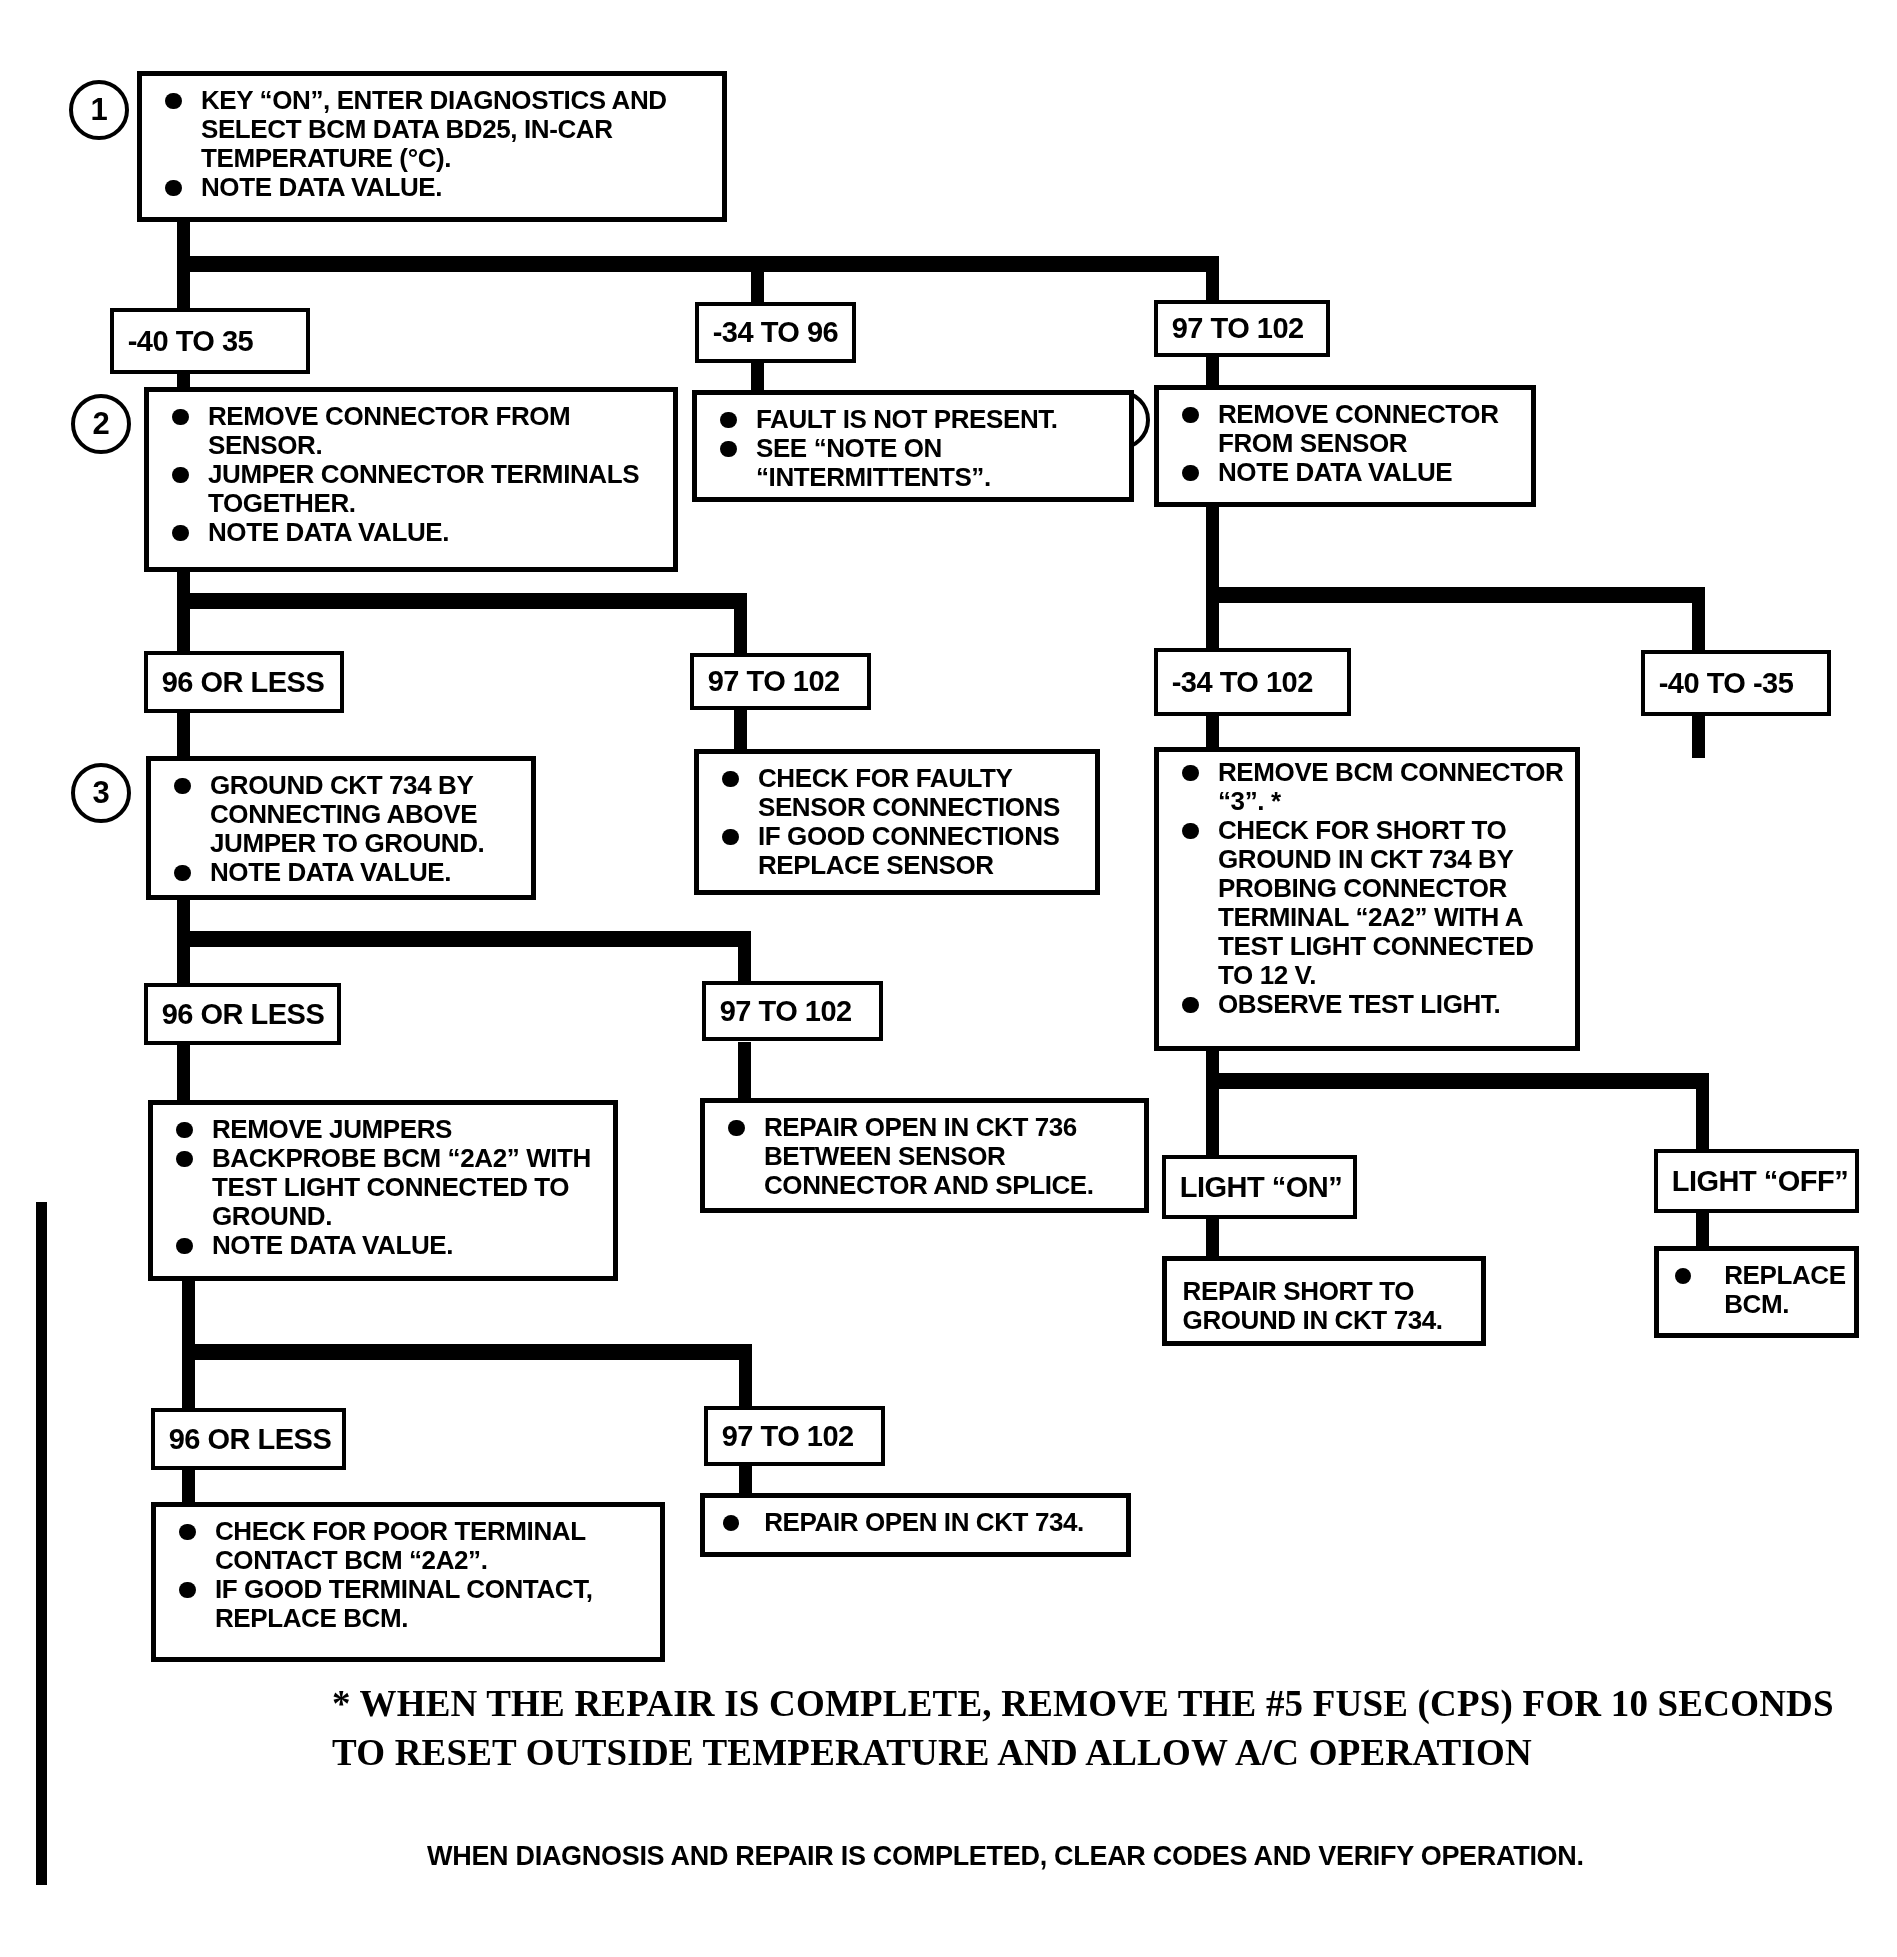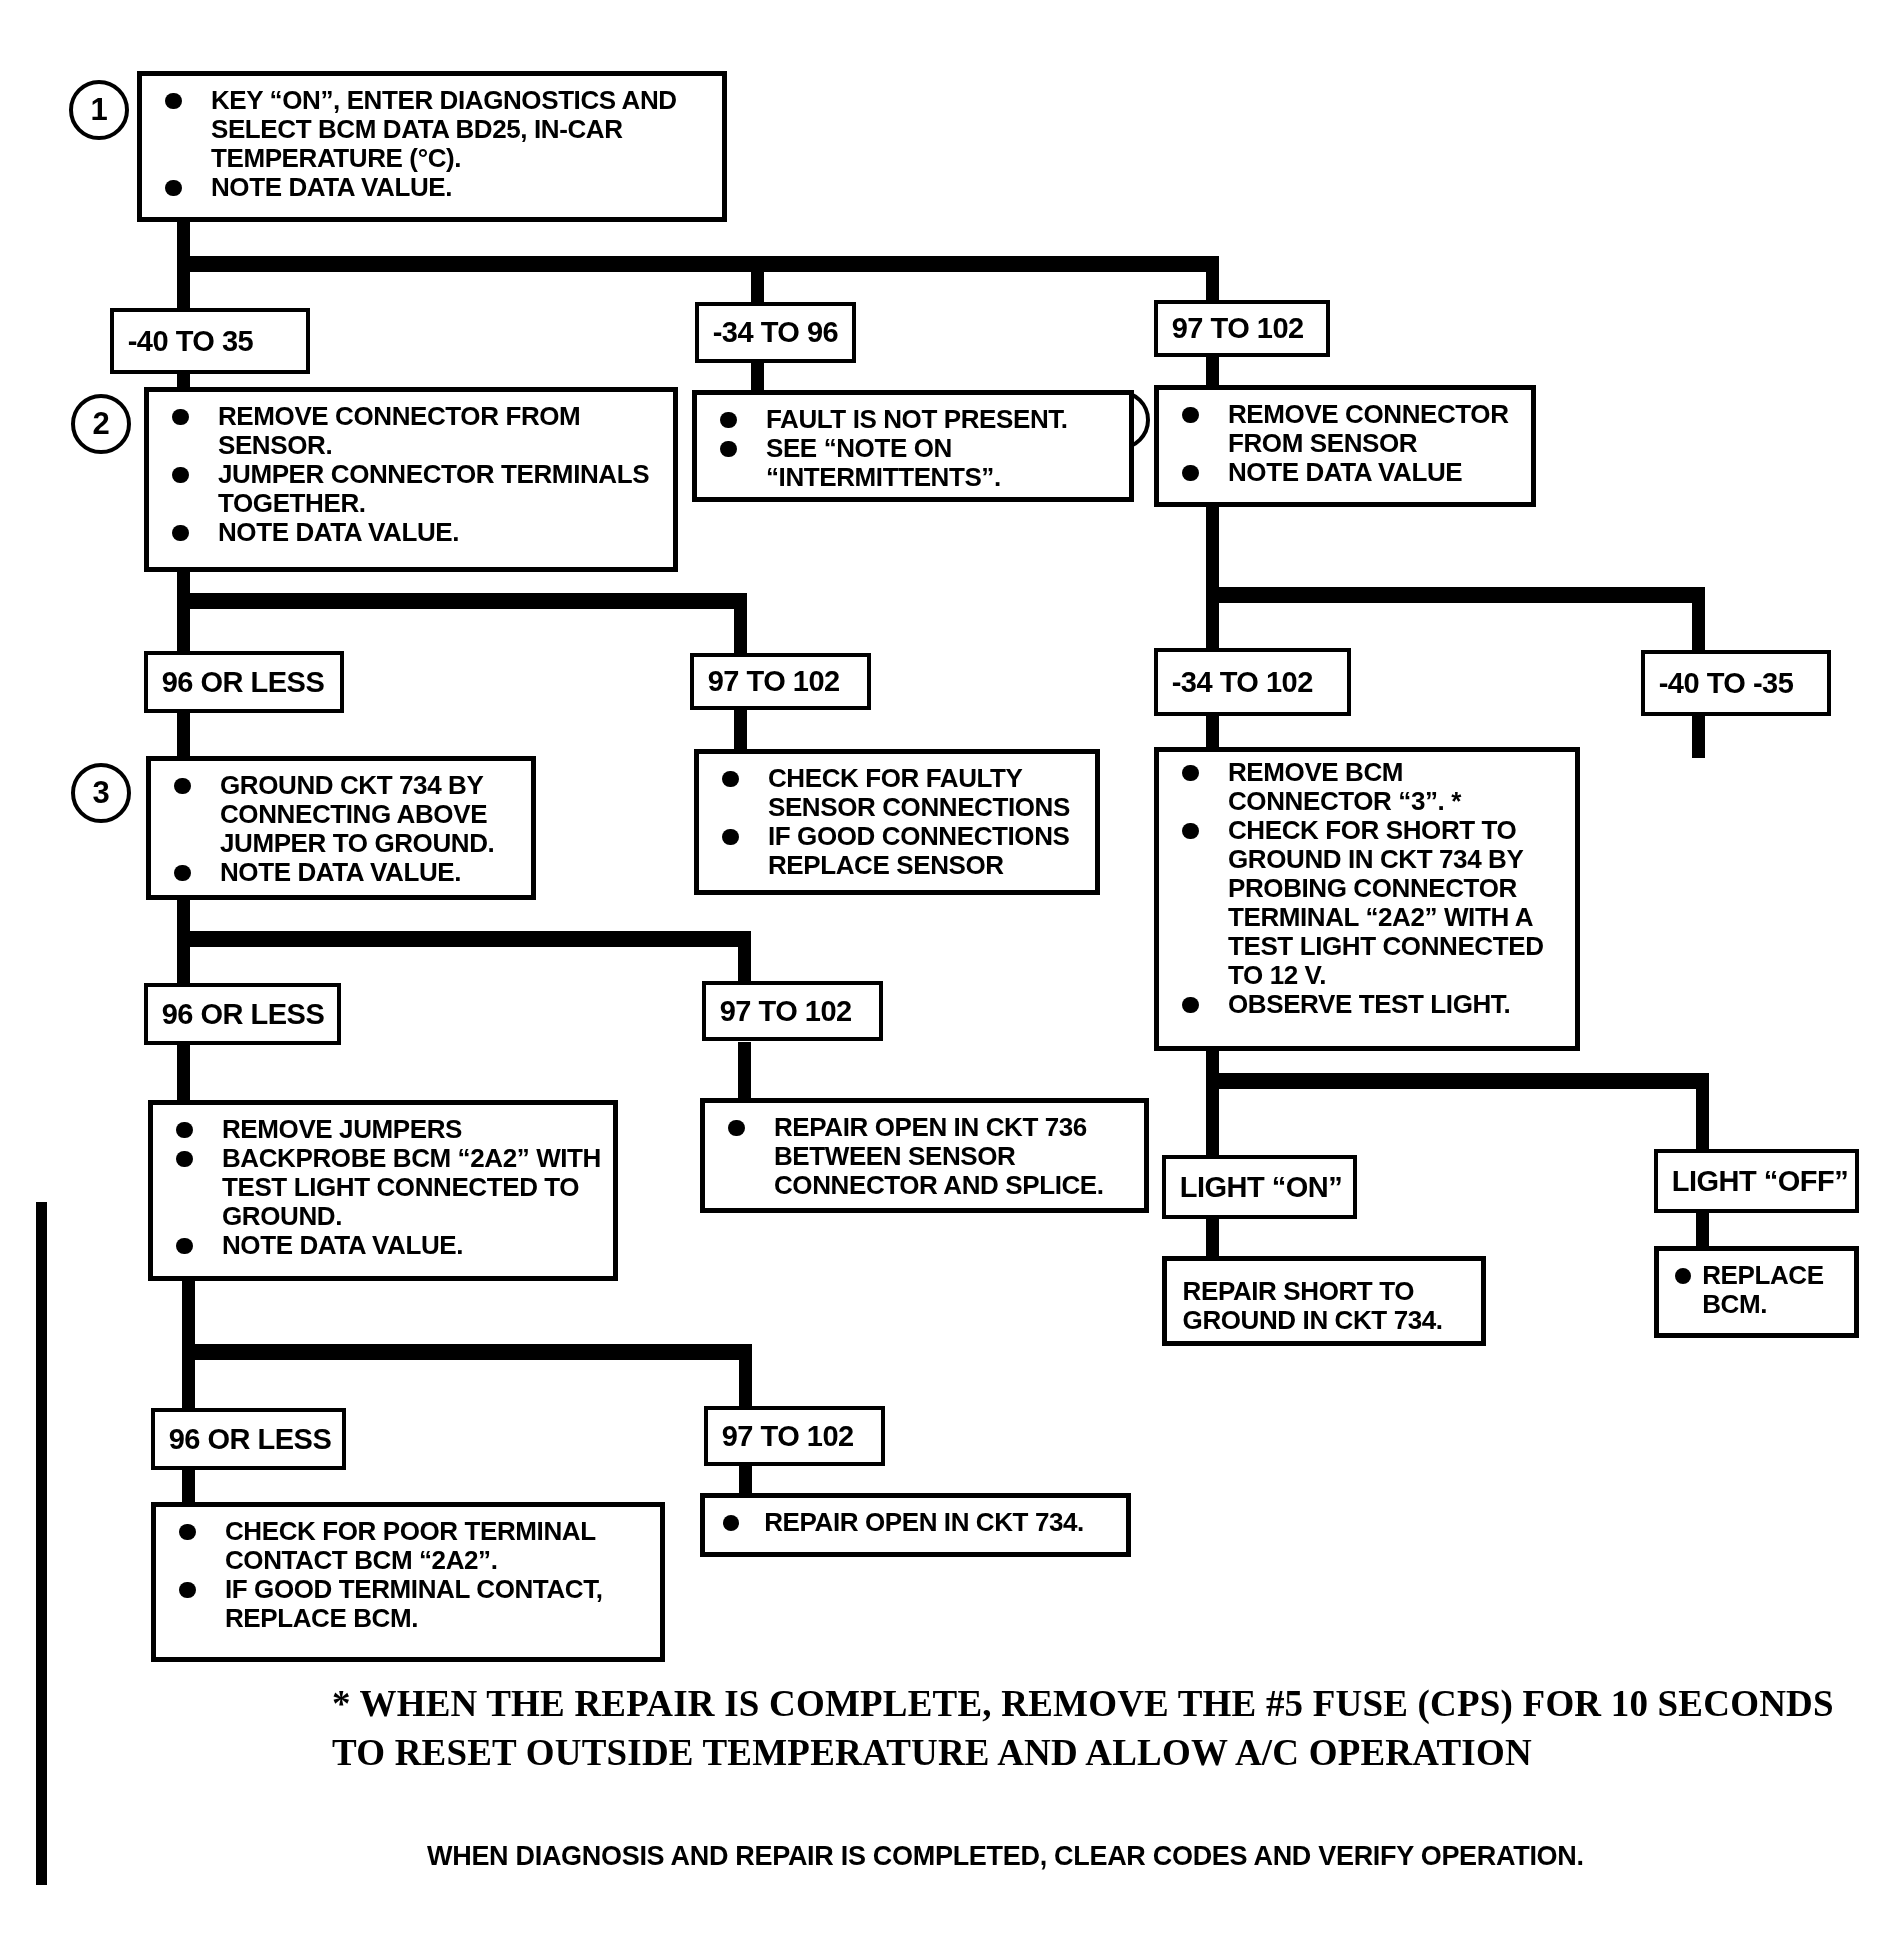--- a/index.html
+++ b/index.html
@@ -8,21 +8,21 @@
     font-family:"Liberation Sans",sans-serif;color:#000;overflow:hidden;
   }
   
   .node{
     position:absolute;border:5.9px solid #000;background:#fff;box-sizing:border-box;
     padding:9.8px 7.8px 5.9px 0;
     font:700 26px/29px "Liberation Sans",sans-serif;letter-spacing:-0.4px;
   }
   .brow{display:flex;align-items:flex-start;}
   .dot{flex:none;width:16.6px;height:16.6px;border-radius:50%;background:#000;margin:6.8px 0 0 23.4px;}
-  .btxt{margin-left:29px;}
+  .btxt{margin-left:19px;}
   .plaintxt{padding:5.9px 5.9px 3.9px 15.6px;}
   
   .label{
     position:absolute;border:4.9px solid #000;background:#fff;box-sizing:border-box;
     display:flex;align-items:center;padding-left:13.7px;white-space:nowrap;
     font:700 29px "Liberation Sans",sans-serif;letter-spacing:-0.5px;
   }
   
   .circle{
     position:absolute;width:60px;height:60px;border:4.9px solid #000;border-radius:50%;
@@ -215,21 +215,21 @@
   <div class="label" style="left:1162px;top:1155px;width:195px;height:64px">LIGHT “ON”</div>
   <div class="label" style="left:1654px;top:1149px;width:205px;height:64px">LIGHT “OFF”</div>
 
   <div class="node" style="left:1162px;top:1256px;width:324px;height:90px">
     <div class="plaintxt">REPAIR SHORT TO GROUND IN CKT 734.</div>
   </div>
 
   <div class="node" style="left:1654px;top:1246px;width:205px;height:92px">
     <div class="brow">
         <span class="dot" style="margin-left:15.6px"></span>
-      <div class="btxt" style="margin-left:11px">REPLACE BCM.</div>
+      <div class="btxt" style="margin-left:33px">REPLACE BCM.</div>
       </div>
   </div>
 
   <div class="label" style="left:151px;top:1408px;width:195px;height:62px">96 OR LESS</div>
   <div class="label" style="left:704px;top:1406px;width:181px;height:60px">97 TO 102</div>
 
   <div class="node" style="left:151px;top:1502px;width:514px;height:160px">
     <div class="brow">
         <span class="dot"></span>
       <div class="btxt">CHECK FOR POOR TERMINAL CONTACT BCM “2A2”.</div>

